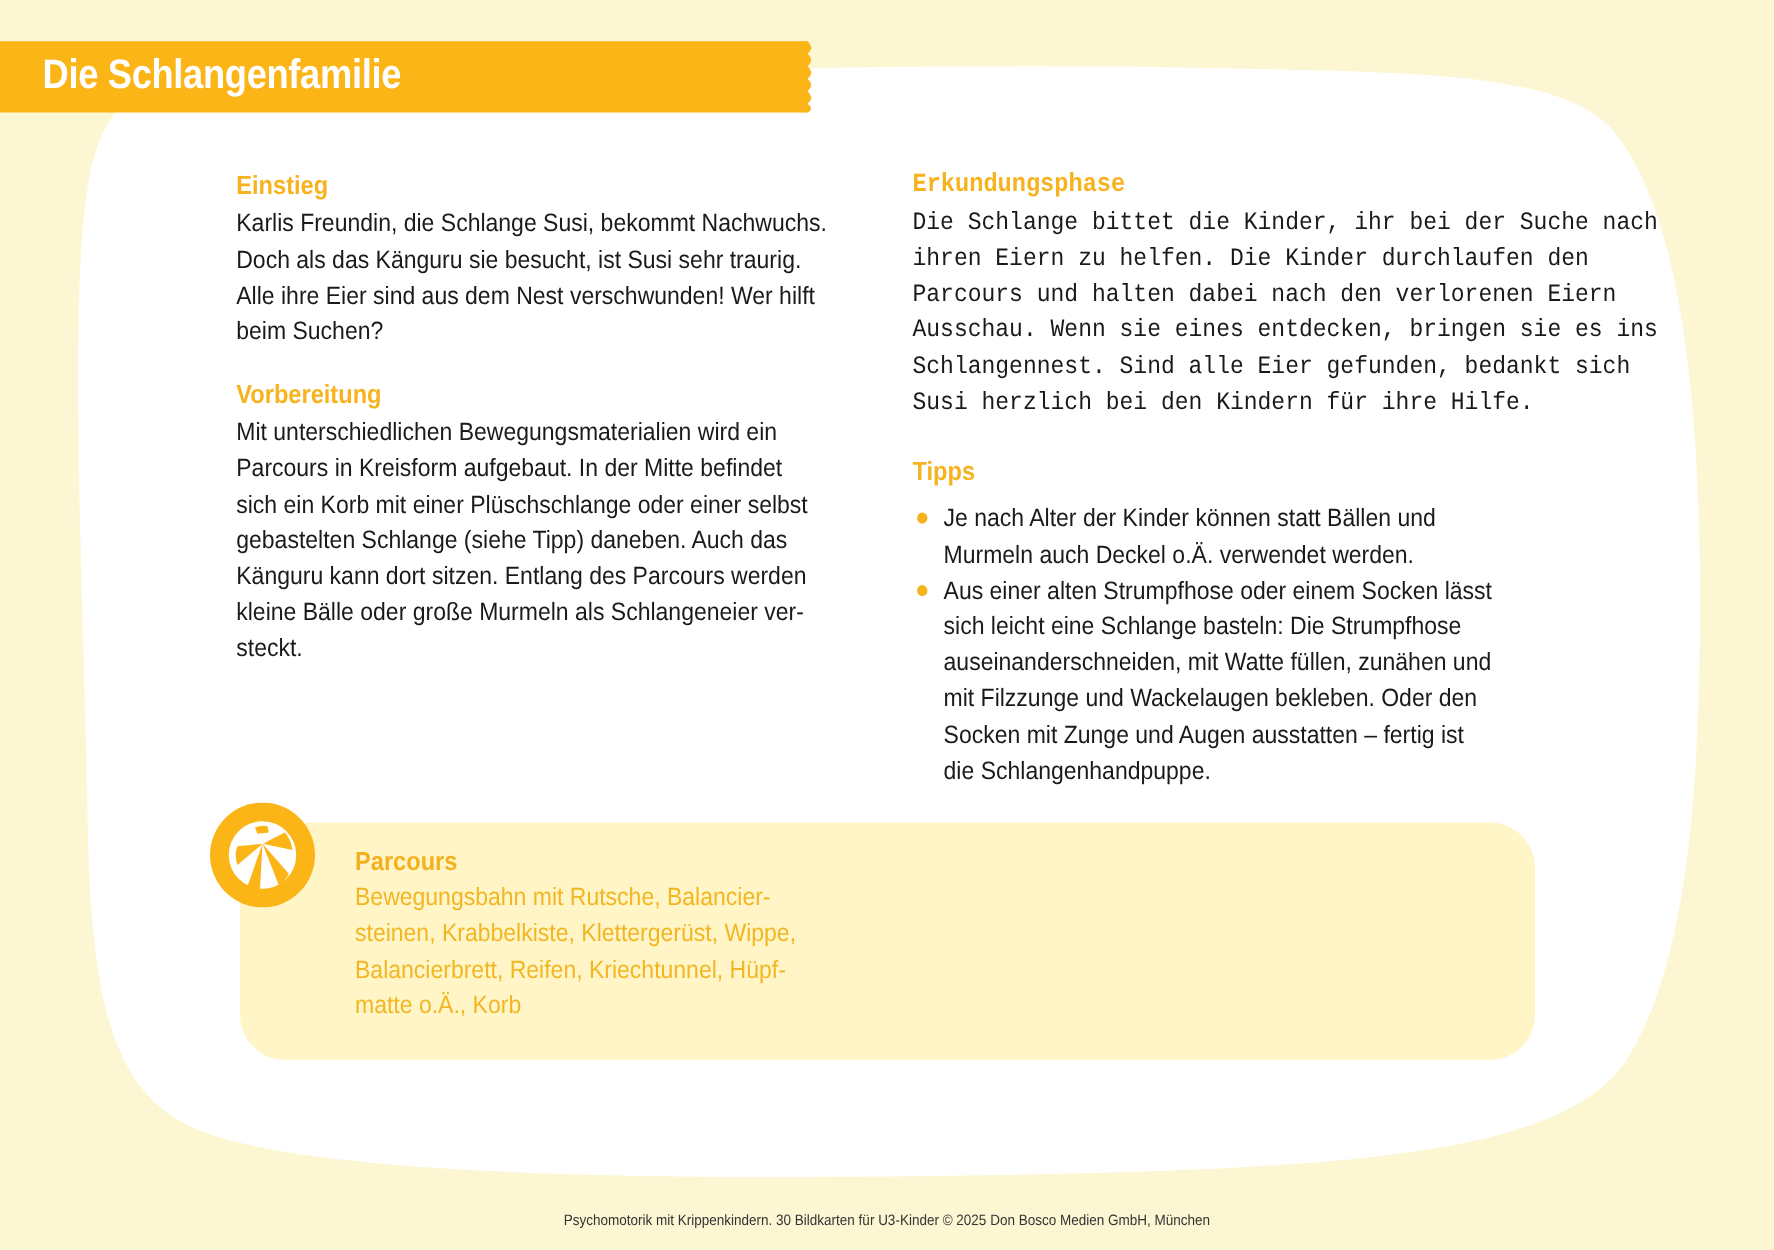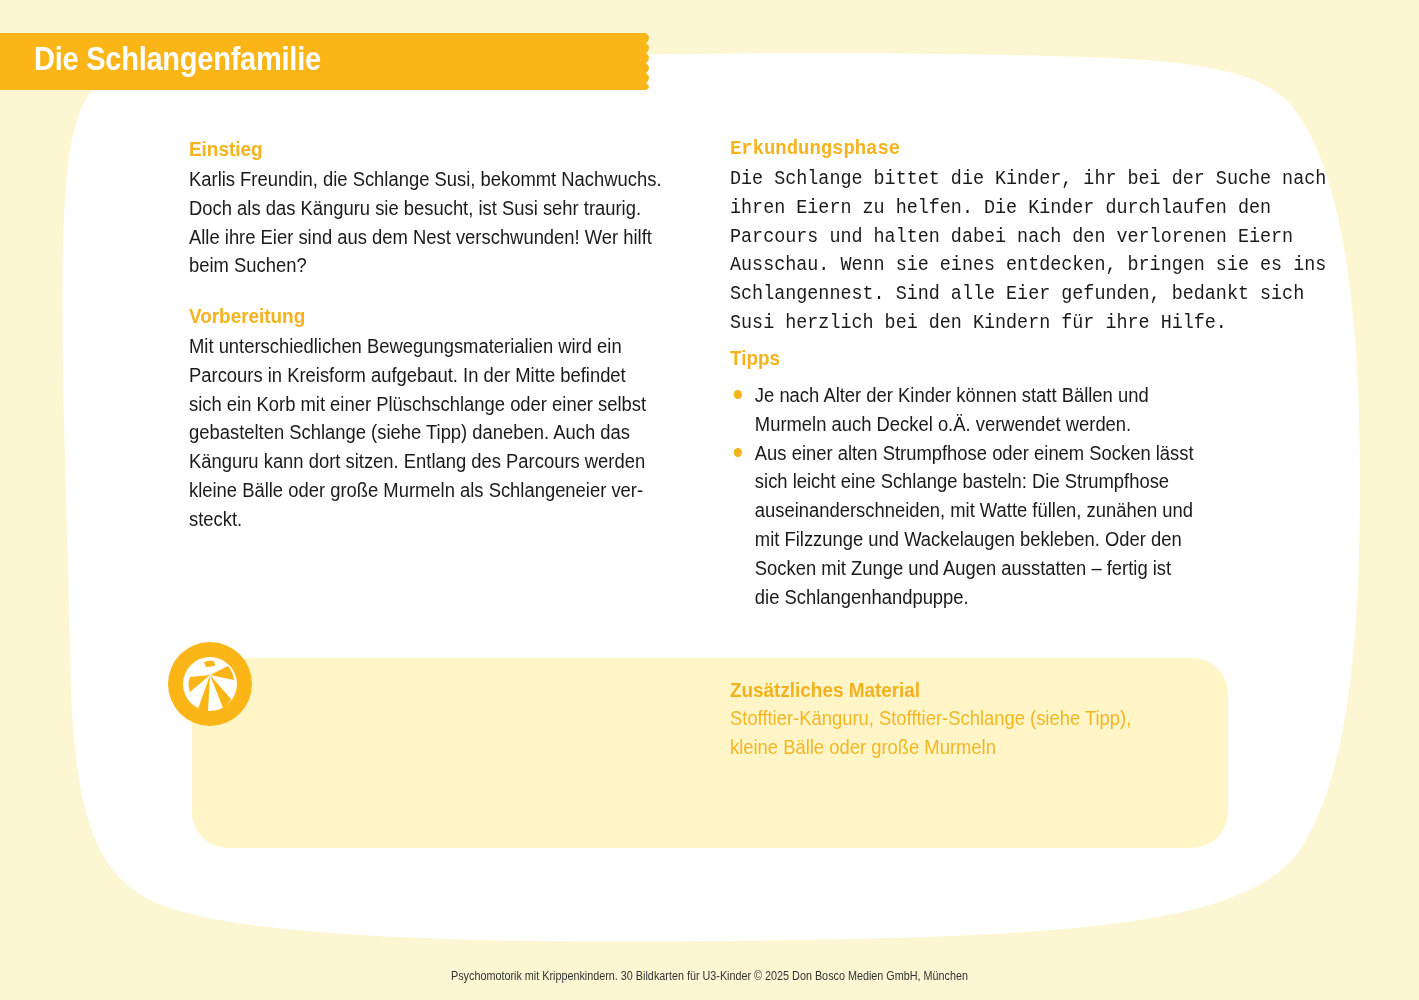--- a/index.html
+++ b/index.html
@@ -114,21 +114,21 @@
     <div class="section-body">
       <span class="ln">Die Schlange bittet die Kinder, ihr bei der Suche nach</span>
       <span class="ln">ihren Eiern zu helfen. Die Kinder durchlaufen den</span>
       <span class="ln">Parcours und halten dabei nach den verlorenen Eiern</span>
       <span class="ln">Ausschau. Wenn sie eines entdecken, bringen sie es ins</span>
       <span class="ln">Schlangennest. Sind alle Eier gefunden, bedankt sich</span>
       <span class="ln">Susi herzlich bei den Kindern für ihre Hilfe.</span>
     </div>
   </div>
 
-  <div class="section" style="left:730px; top:344px;">
+  <div class="section" style="left:730px; top:364px;">
     <div class="section-heading" style="margin-bottom:9px;">Tipps</div>
     <ul class="tips-list section-body">
       <li class="tip-item">
         <span class="tip-bullet"></span>
         <span class="ln">Je nach Alter der Kinder können statt Bällen und</span>
         <span class="ln">Murmeln auch Deckel o.Ä. verwendet werden.</span>
       </li>
       <li class="tip-item">
         <span class="tip-bullet"></span>
         <span class="ln">Aus einer alten Strumpfhose oder einem Socken lässt</span>
@@ -148,23 +148,25 @@
     <circle cx="42" cy="42" r="27" fill="#ffffff"></circle>
 
     <path d="M42 33 L22 50 Q19 42 22 35 Z" fill="#fbb517"></path>
     <path d="M42 33 L30 67 Q36 70 40 69 Z" fill="#fbb517"></path>
     <path d="M42 33 L55 66 Q61 62 63 57 Z" fill="#fbb517"></path>
     <path d="M42 33 L66 38 Q65 30 60 24 Z" fill="#fbb517"></path>
     <path d="M38 25 L47 24 L46 19 Q41 18 36 20 Z" fill="#fbb517"></path>
     <circle cx="42" cy="30" r="3" fill="#ffffff"></circle>
   </svg>
 
-
-  <div class="section" style="left:730px; top:676px;">
-    <div class="mat-heading">Zusätzliches Material</div>
+  <div class="section" style="left:284px; top:676px;">
+    <div class="mat-heading">Parcours</div>
     <div class="mat-body">
-      <span class="ln">Stofftier-Känguru, Stofftier-Schlange (siehe Tipp),</span>
-      <span class="ln">kleine Bälle oder große Murmeln</span>
+      <span class="ln">Bewegungsbahn mit Rutsche, Balancier-</span>
+      <span class="ln">steinen, Krabbelkiste, Klettergerüst, Wippe,</span>
+      <span class="ln">Balancierbrett, Reifen, Kriechtunnel, Hüpf-</span>
+      <span class="ln">matte o.Ä., Korb</span>
     </div>
   </div>
+
 
   <div class="footer">Psychomotorik mit Krippenkindern. 30 Bildkarten für U3-Kinder © 2025 Don Bosco Medien GmbH, München</div>
 </div>
 
 </body></html>

